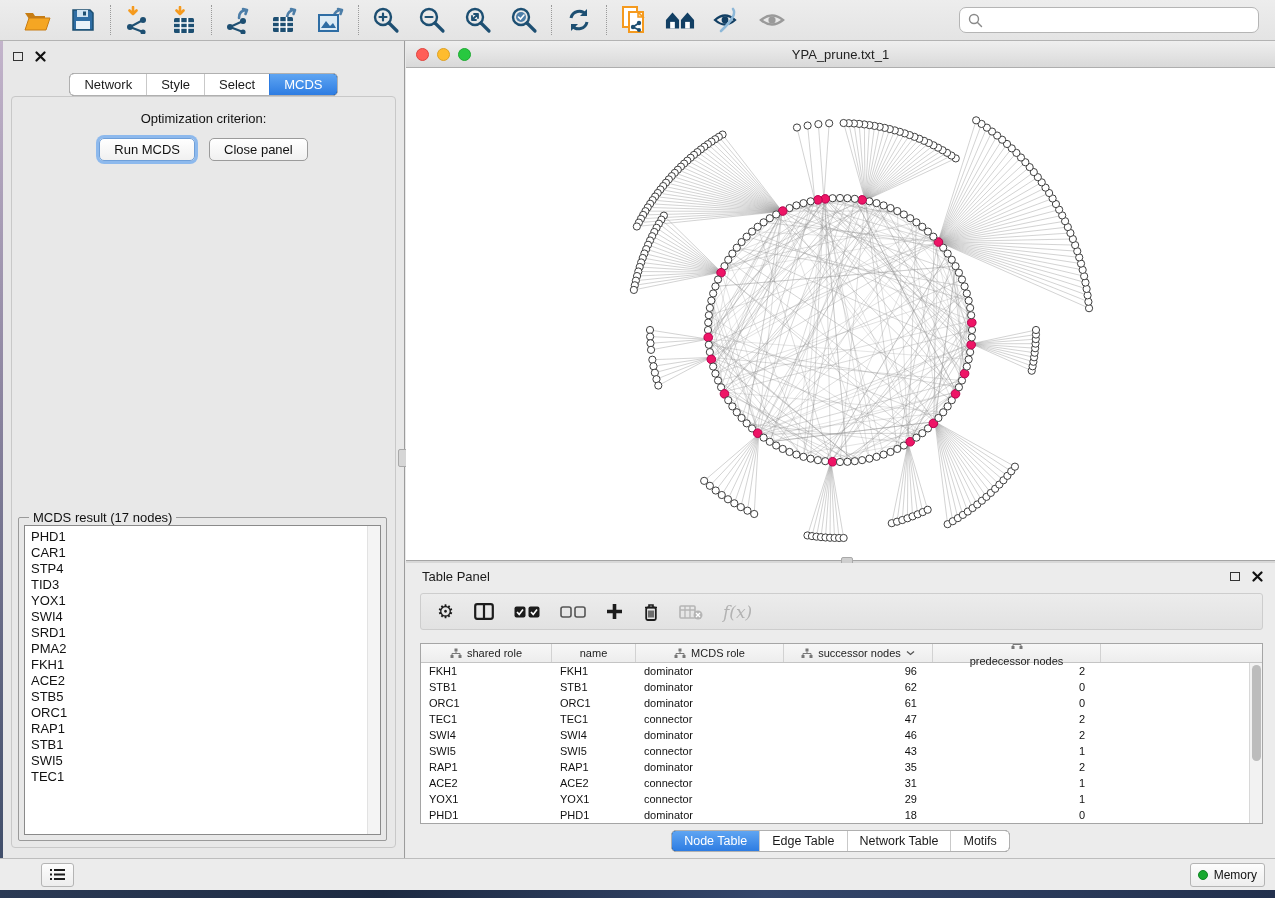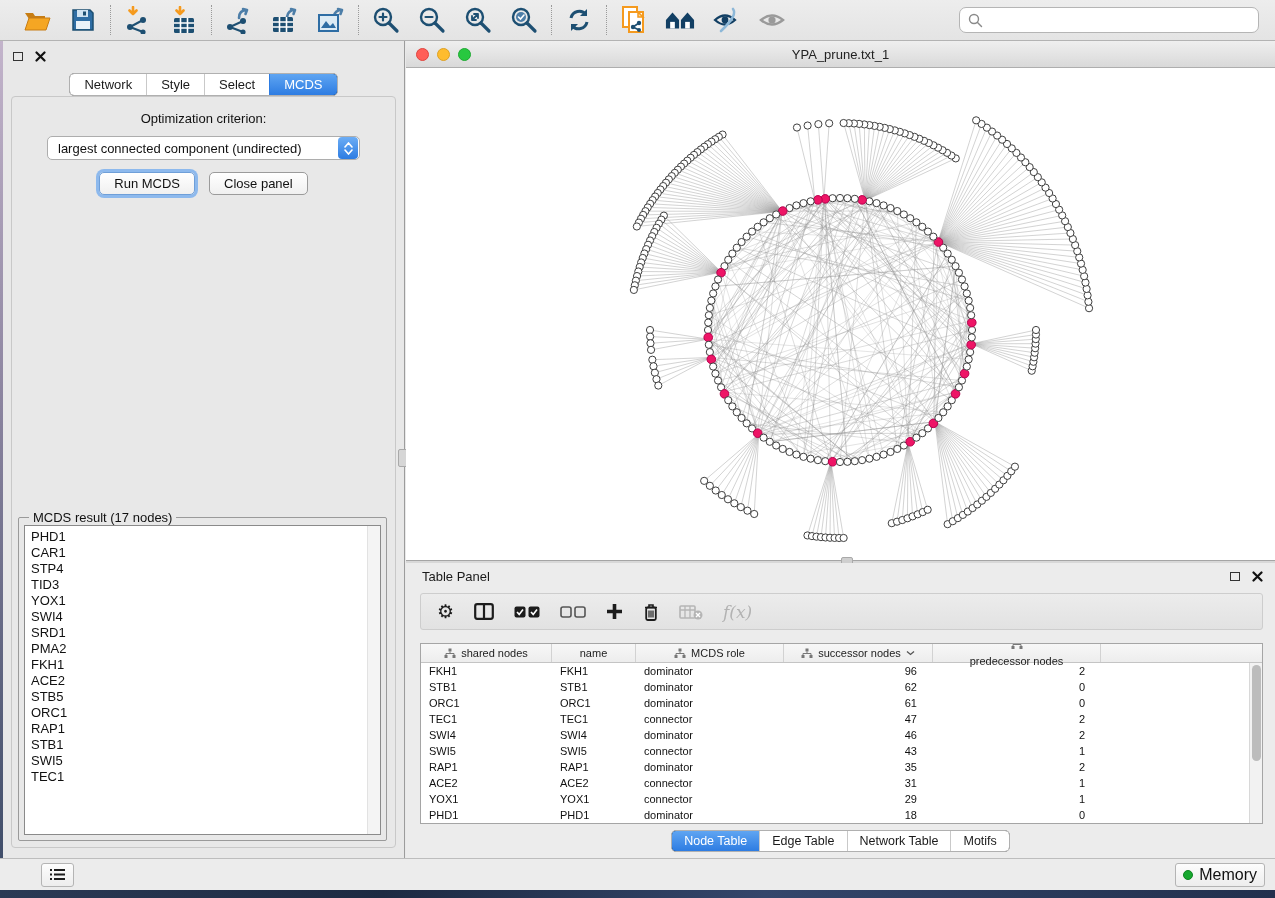--- a/index.html
+++ b/index.html
@@ -100,21 +100,21 @@
   .nt-scroll { position:absolute; top:19px; right:0; bottom:0; width:13px; background:#f2f2f2; border-left:1px solid #d8d8d8; }
   .nt-thumb { position:absolute; top:2px; left:1.5px; width:9px; height:96px; background:#bcbcbc; border-radius:5px; cursor:pointer; }
 
   .tp-tabs-row { position:absolute; left:0; right:0; bottom:6px; display:flex; justify-content:center; }
   .tp-tabs-row .seg-tab { font-size:12.5px; padding:3px 12px; }
 
   
   .statusbar { position:absolute; left:0; top:858px; width:1275px; height:32px; background:#ececec;
     border-top:1px solid #bdbdbd; display:flex; align-items:center; padding:0 10px; }
   .status-btn { background:linear-gradient(#fdfdfd,#ededed); border:1px solid #b4b4b4; border-radius:3px;
-    height:24px; display:flex; align-items:center; gap:6px; padding:0 7px; font-size:16px; color:#111; cursor:pointer;margin-left:31px; }
+    height:24px; display:flex; align-items:center; gap:6px; padding:0 7px; font-size:12px; color:#111; cursor:pointer;margin-left:31px; }
   .status-spacer { flex:1; }
   .mem-dot { width:10px; height:10px; border-radius:50%; background:#17a82f; border:1px solid #108423; }
   svg { display:block; }
 </style>
 </head>
 <body>
 
 <div class="app">
 
   <div class="toolbar">
@@ -290,31 +290,20 @@
     <div class="cp-tabs-row">
       <div class="seg-group">
           <span class="seg-tab">Network</span>
           <span class="seg-tab">Style</span>
           <span class="seg-tab">Select</span>
           <span class="seg-tab active">MCDS</span>
         </div>
     </div>
     <div class="cp-content">
       <div class="crit-label">Optimization criterion:</div>
-      <div class="dropdown">
-        <span class="dd-text">largest connected component (undirected)</span>
-        <span class="dd-stepper">
-          <svg width="9" height="6" viewBox="0 0 9 6">
-              <path d="M1 5 L4.5 1 L8 5" fill="none" stroke="#fff" stroke-width="1.6" stroke-linecap="round"></path>
-            </svg>
-          <svg width="9" height="6" viewBox="0 0 9 6">
-              <path d="M1 1 L4.5 5 L8 1" fill="none" stroke="#fff" stroke-width="1.6" stroke-linecap="round"></path>
-            </svg>
-        </span>
-      </div>
       <div class="btn-row">
         <button class="push-btn focused">Run MCDS</button>
         <button class="push-btn">Close panel</button>
       </div>
       <div class="result-group">
         <span class="result-legend">MCDS result (17 nodes)</span>
         <div class="result-list">
           <div class="result-items">
               <div>PHD1</div>
               <div>CAR1</div>
@@ -1109,21 +1098,21 @@
       <div class="nt-headrow">
           <div class="nt-hcell" style="width: 131px;">
             <span>
               <svg width="12" height="11" viewBox="0 0 12 11">
                 <rect x="4.5" y="0.5" width="3" height="3" fill="#777"></rect>
                 <rect x="0.5" y="7" width="3" height="3" fill="#777"></rect>
                 <rect x="8.5" y="7" width="3" height="3" fill="#777"></rect>
                 <path d="M6 3.5 v2 M2 7 v-1.5 h8 V7" stroke="#777" fill="none" stroke-width="1"></path>
               </svg>
             </span>
-            <span>shared nodes</span>
+            <span>shared role</span>
           </div>
           <div class="nt-hcell" style="width: 84px;">
             <span>name</span>
           </div>
           <div class="nt-hcell" style="width: 148px;">
             <span>
               <svg width="12" height="11" viewBox="0 0 12 11">
                 <rect x="4.5" y="0.5" width="3" height="3" fill="#777"></rect>
                 <rect x="0.5" y="7" width="3" height="3" fill="#777"></rect>
                 <rect x="8.5" y="7" width="3" height="3" fill="#777"></rect>

